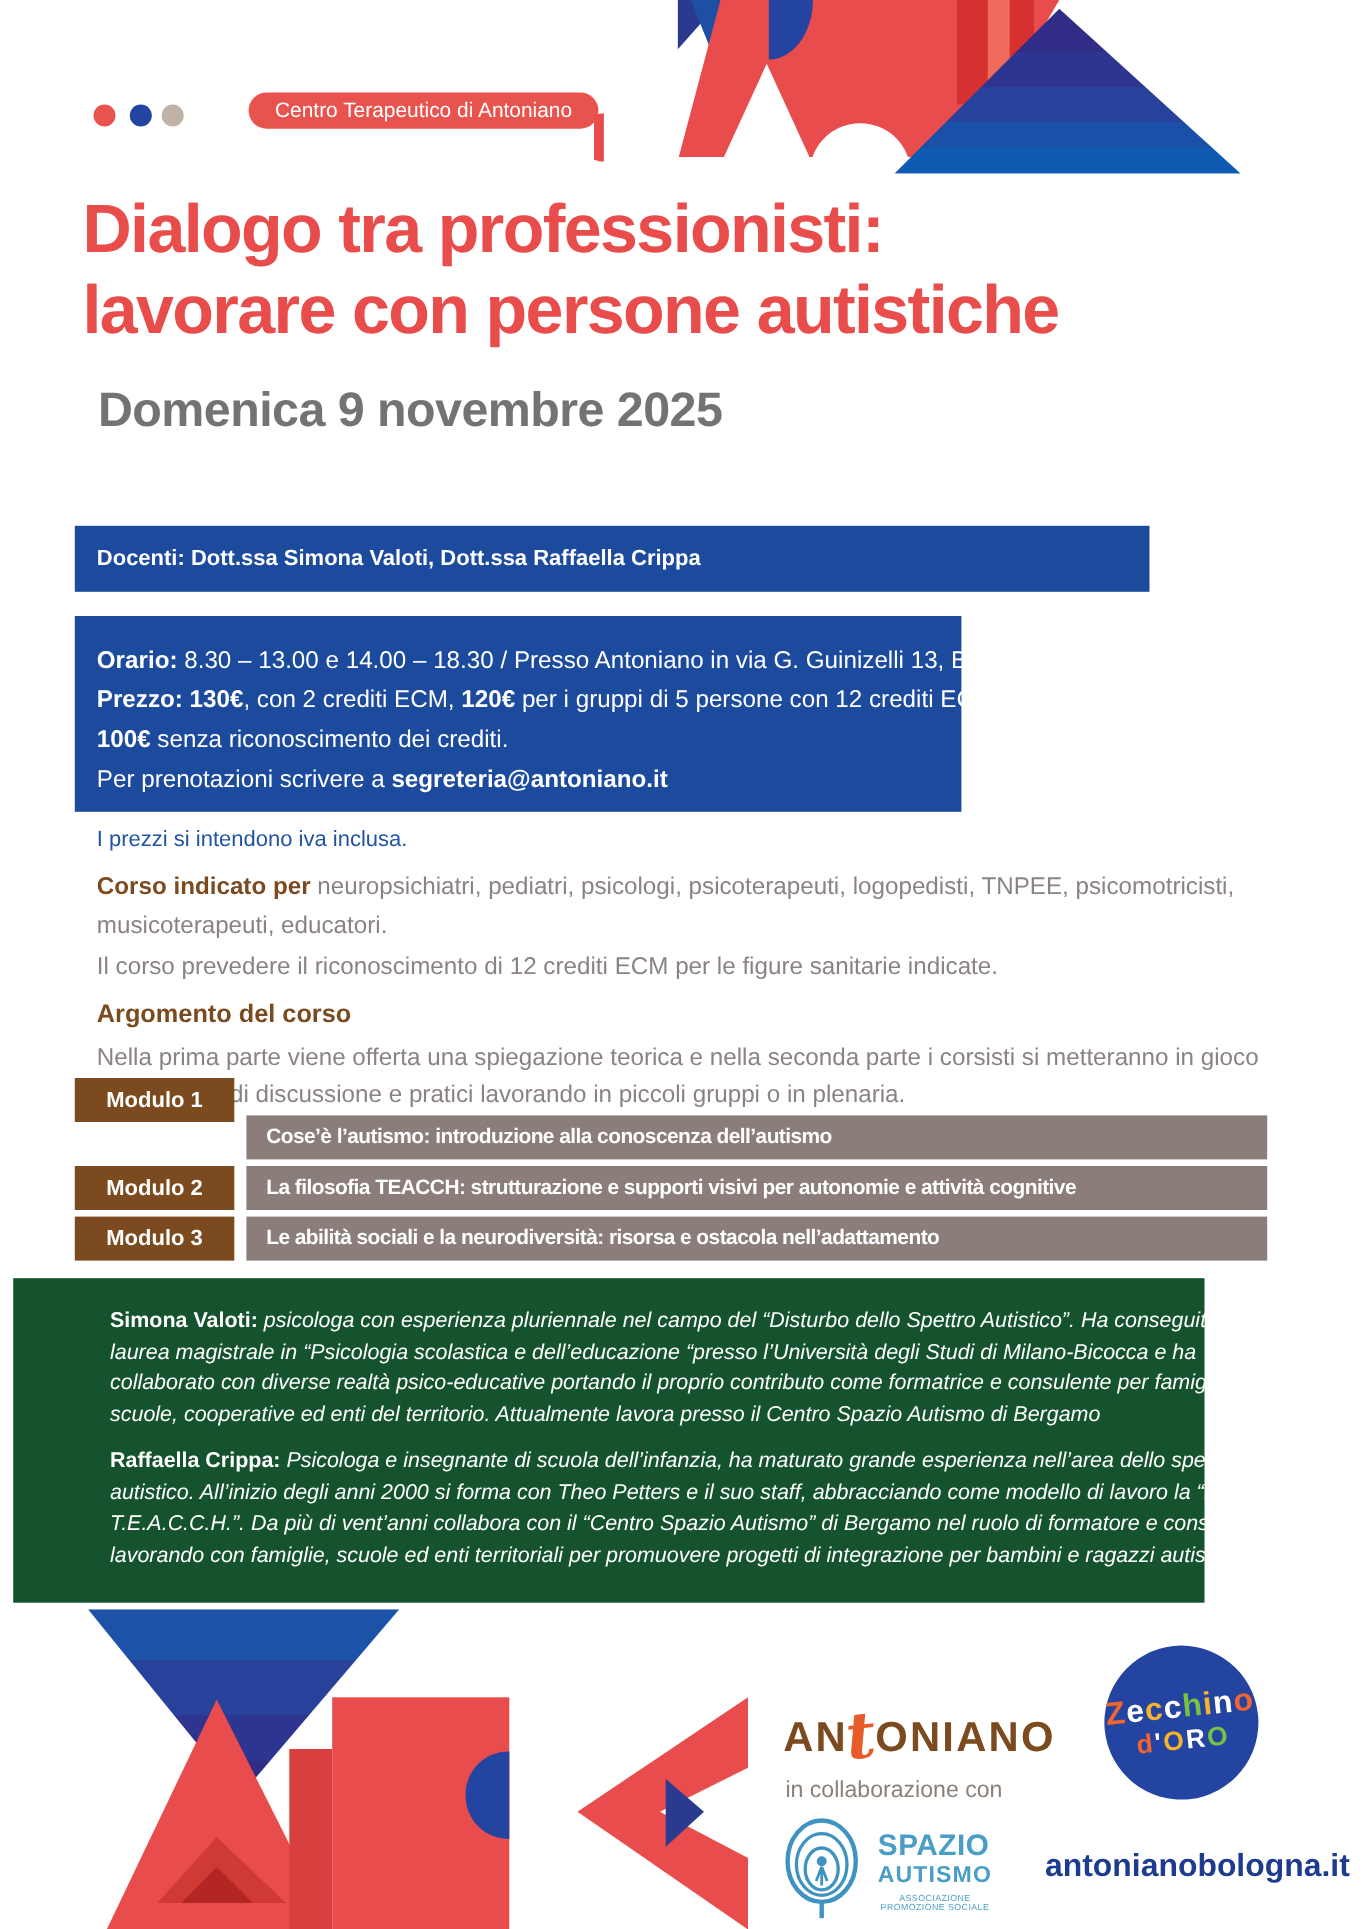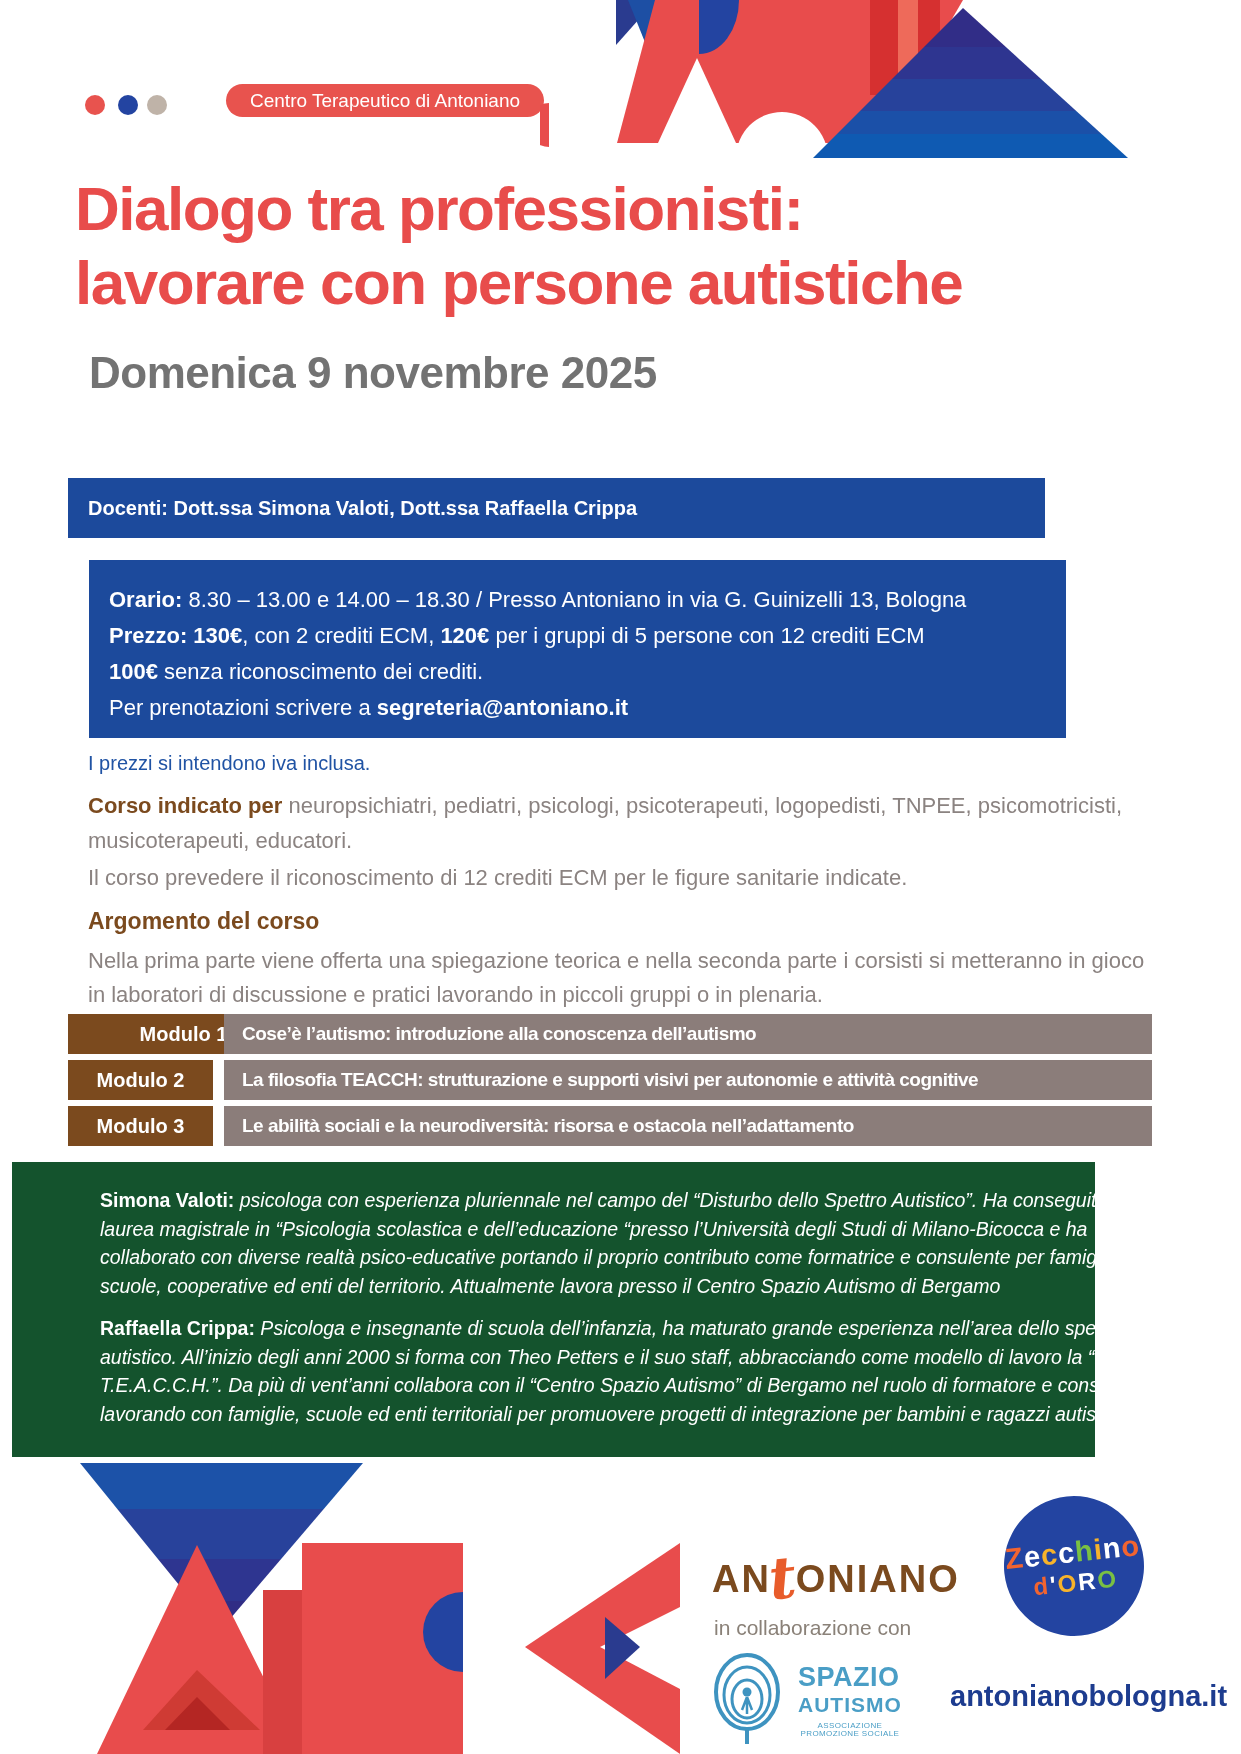--- a/index.html
+++ b/index.html
@@ -13,22 +13,22 @@
 
   
   .title-line{position:absolute;left:75px;color:#E84C4B;font-weight:bold;
               font-size:62px;letter-spacing:-1.5px;line-height:1;font-stretch:condensed;}
   .date{position:absolute;left:75px;top:348px;color:#737373;font-weight:bold;
         font-size:44px;letter-spacing:-0.5px;margin-left:14px;}
 
   
   .docenti-bar{position:absolute;left:68px;top:478px;width:977px;height:60px;background:#1C4A9C;
                color:#fff;font-weight:bold;font-size:20px;line-height:60px;padding-left:20px;box-sizing:border-box;}
-  .info-box{position:absolute;left:68px;top:560px;width:977px;height:178px;background:#1C4A9C;
-            color:#fff;font-size:22px;box-sizing:border-box;padding:22px 18px 0 20px;margin-left:21px;}
+  .info-box{position:absolute;left:68px;top:560px;width:806px;height:178px;background:#1C4A9C;
+            color:#fff;font-size:22px;box-sizing:border-box;padding:22px 18px 0 20px;}
   .info-box .line{line-height:36px;white-space:nowrap;}
   .b{font-weight:bold;}
 
   .vat-note{position:absolute;left:88px;top:752px;color:#2053A4;font-size:20px;}
 
   
   .corso{position:absolute;left:88px;top:788px;width:1060px;color:#8B8381;font-size:22px;line-height:35px;}
   .lead-brown{color:#7B4A1E;font-weight:bold;}
   .ecm-line{position:absolute;left:88px;top:860px;width:1060px;color:#8B8381;font-size:22px;line-height:35px;}
   .arg-head{position:absolute;left:88px;top:908px;color:#7B4A1E;font-weight:bold;font-size:23px;}
@@ -109,21 +109,21 @@
   <div class="vat-note">I prezzi si intendono iva inclusa.</div>
 
   <div class="corso">
     <span class="lead-brown">Corso indicato per</span><span> neuropsichiatri, pediatri, psicologi, psicoterapeuti, logopedisti, TNPEE, psicomotricisti, musicoterapeuti, educatori.</span>
   </div>
   <div class="ecm-line">Il corso prevedere il riconoscimento di 12 crediti ECM per le figure sanitarie indicate.</div>
 
   <div class="arg-head">Argomento del corso</div>
   <div class="arg-body">Nella prima parte viene offerta una spiegazione teorica e nella seconda parte i corsisti si metteranno in gioco in laboratori di discussione e pratici lavorando in piccoli gruppi o in plenaria.</div>
 
-  <div class="mod-label" style="top:1014px;padding-left:43px;">Modulo 1</div>
+  <div class="mod-label" style="top:980px;">Modulo 1</div>
   <div class="mod-bar" style="top:1014px;">Cose’è l’autismo: introduzione alla conoscenza dell’autismo</div>
   <div class="mod-label" style="top:1060px;">Modulo 2</div>
   <div class="mod-bar" style="top:1060px;">La filosofia TEACCH: strutturazione e supporti visivi per autonomie e attività cognitive</div>
   <div class="mod-label" style="top:1106px;">Modulo 3</div>
   <div class="mod-bar" style="top:1106px;">Le abilità sociali e la neurodiversità: risorsa e ostacola nell’adattamento</div>
 
   <div class="bio-section">
     <div class="bio" style="top:24px;">
       <span class="name">Simona Valoti:</span><span> psicologa con esperienza pluriennale nel campo del “Disturbo dello Spettro Autistico”. Ha conseguito la laurea magistrale in “Psicologia scolastica e dell’educazione “presso l’Università degli Studi di Milano-Bicocca e ha collaborato con diverse realtà psico-educative portando il proprio contributo come formatrice e consulente per famiglie, scuole, cooperative ed enti del territorio. Attualmente lavora presso il Centro Spazio Autismo di Bergamo</span>
     </div>

